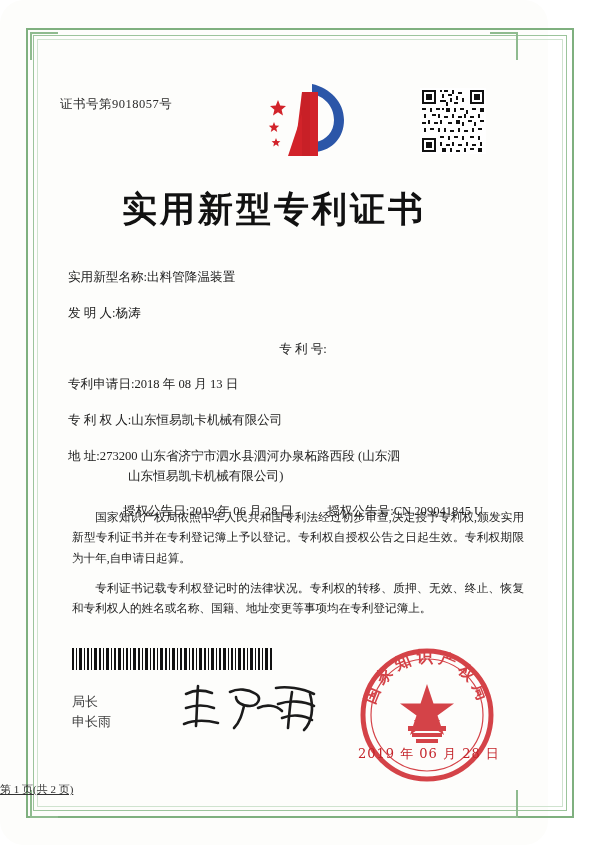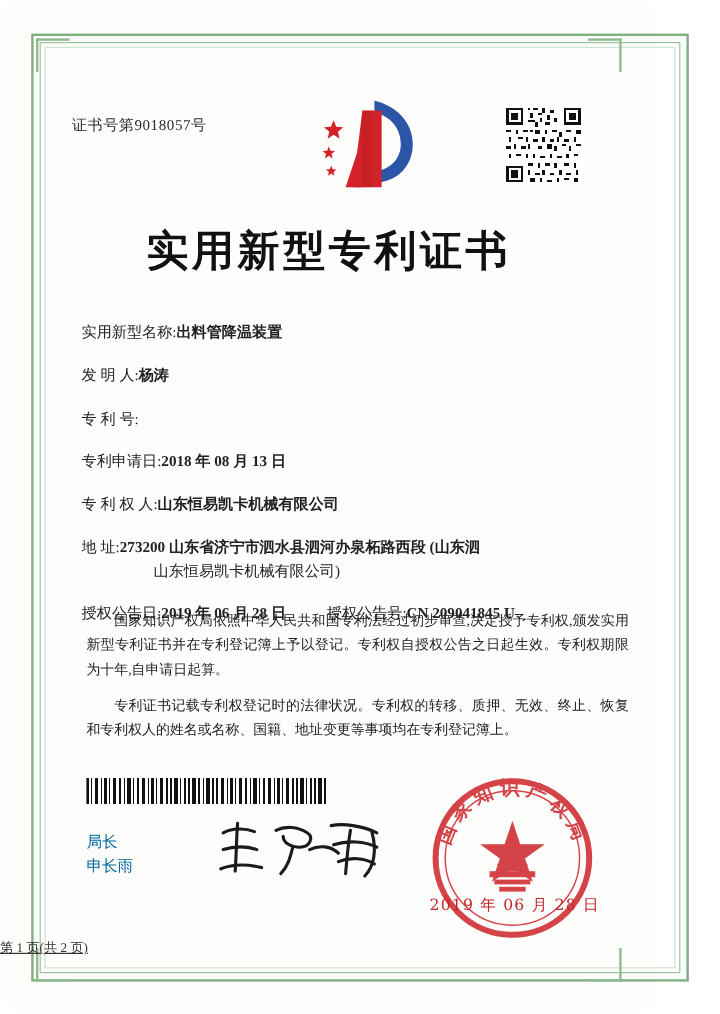--- a/index.html
+++ b/index.html
@@ -102,30 +102,30 @@
     left: 68px; top: 268px;
     width: 470px;
     font-size: 12.6px;
     color: #222;
   }
   .field-row {
     display: flex;
     align-items: flex-start;
     margin-bottom: 17.5px;
     line-height: 1.45;
+    justify-content: center;
   }
   .field-label {
     flex: 0 0 auto;
     white-space: pre;
     color: #222;
   }
   .field-value {
     flex: 1 1 auto;
     color: #222;
-    font-weight: bold;
   }
   .field-row.two-col .field-label { flex: 0 0 auto; }
   .col-right {
     margin-left: 34px;
     display: flex;
   }
   .addr-second {
     margin-left: 60px;
     margin-top: 3px;
     font-size: 12.6px;
@@ -150,21 +150,21 @@
     width: 200px; height: 22px;
   }
   .barcode svg { display: block; }
 
   
   .sig-labels {
     position: absolute;
     left: 72px; top: 692px;
     font-size: 13px;
     line-height: 1.55;
-    color: #0369a1;
+    color: #404040;
   }
   .sig-hand {
     position: absolute;
     left: 178px; top: 678px;
     width: 150px; height: 58px;
   }
   .sig-hand svg { display:block; }
 
   
   .seal {

